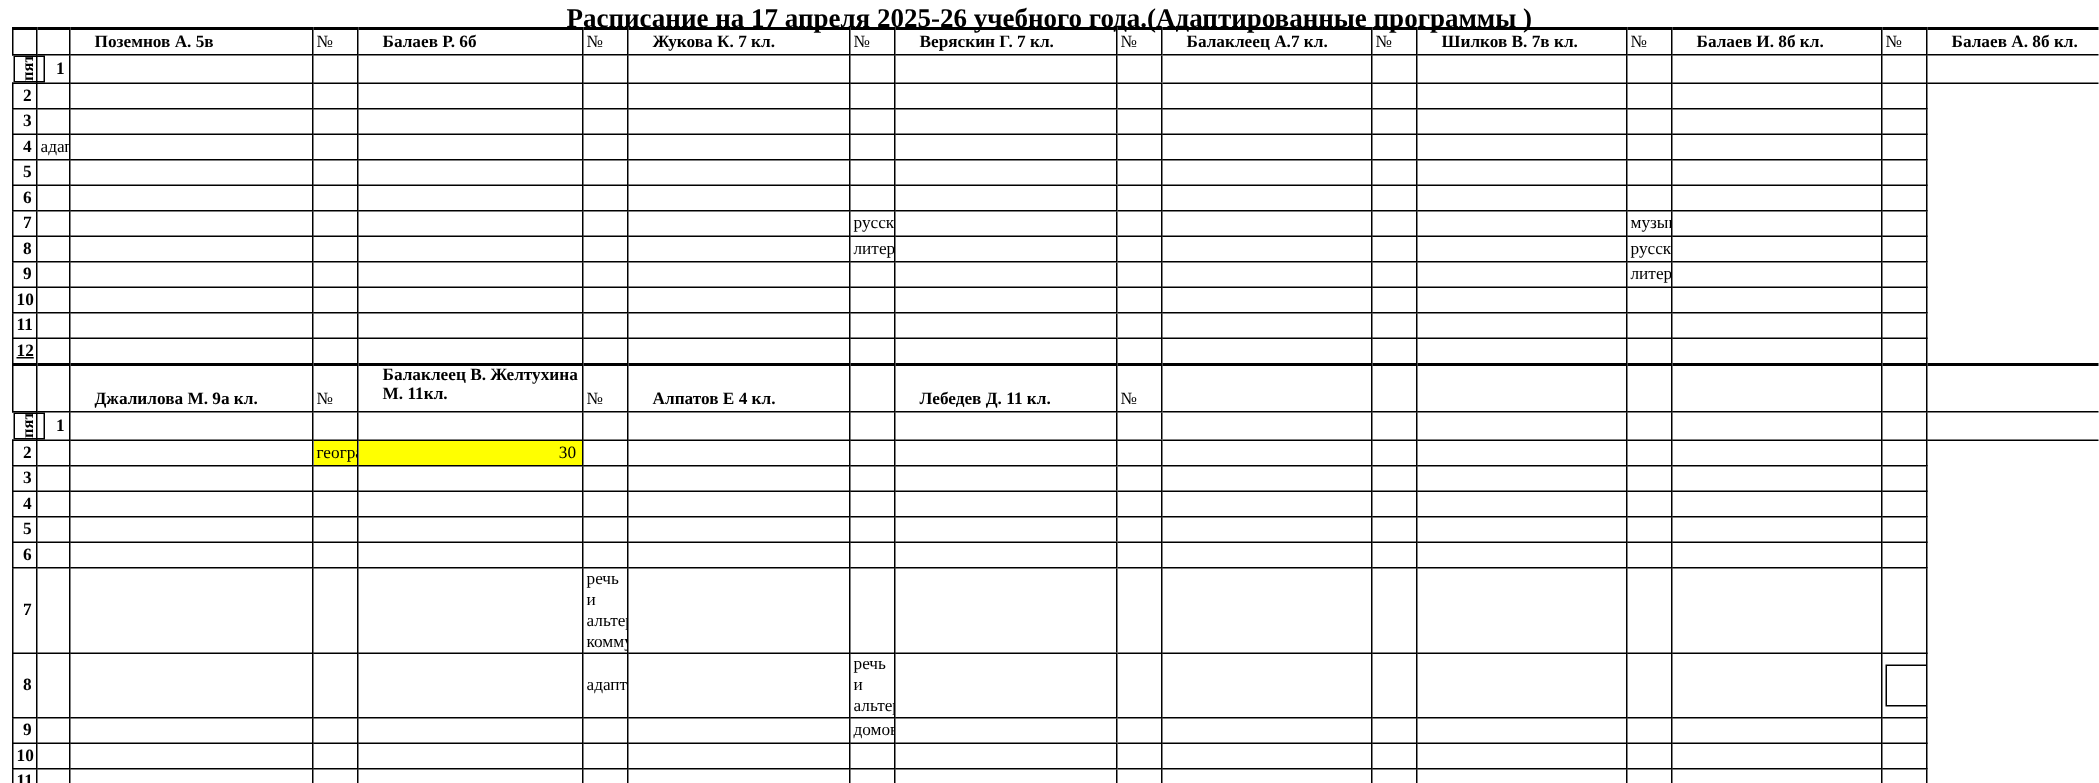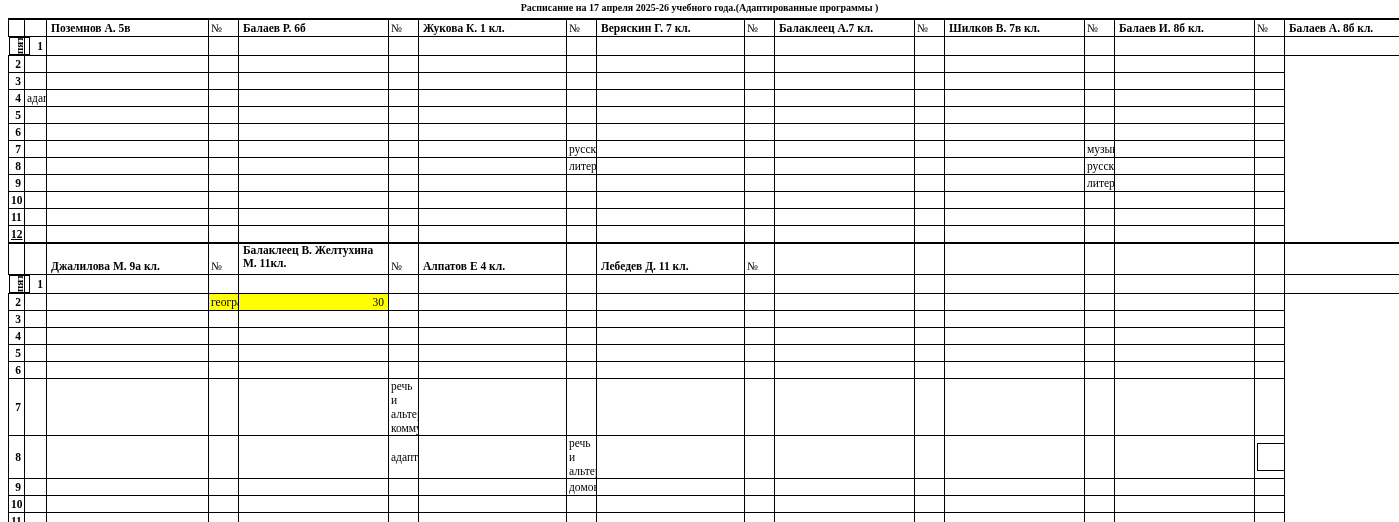--- a/index.html
+++ b/index.html
@@ -5,21 +5,21 @@
   html,body{margin:0;padding:0;background:#ffffff;}
   body{
     width:1399px;height:522px;
     font-family:"Liberation Serif", serif;
     font-size:11.5px;color:#000;
     overflow:hidden;
   }
   .page{position:relative;width:1399px;height:522px;}
   .title{
     position:absolute;top:2px;left:0;width:1399px;
-    text-align:center;font-weight:bold;font-size:10px;
+    text-align:center;font-weight:bold;font-size:18px;
     font-family:"Liberation Serif", serif;
   }
   table{
     position:absolute;top:18px;left:8px;
     border-collapse:collapse;
     table-layout:fixed;
     width:1383px;
   }
   td{
     border:1px solid #000;
@@ -45,21 +45,21 @@
     font-weight:bold;
     font-size:11px;
     vertical-align:middle;
   }
   .dayrot{
     writing-mode:vertical-rl;
     transform:rotate(180deg);
     display:inline-block;
     letter-spacing:0px;
   }
-  .teacher{font-weight:bold;padding-left:4px;}
+  .teacher{font-weight:bold;padding-left:16px;}
   .teacher-wrap{white-space:normal;line-height:13px;}
   .hl{background:#ffff00;}
   .num-right{text-align:right;padding-right:4px;}
   .dashed-right{border-right:1px dashed #000 !important;}
   .thick-top{border-top:2px solid #000 !important;}
   .thick-bottom{border-bottom:2px solid #000 !important;text-decoration:underline;}
   .cellwrap{white-space:normal;line-height:14px;}
   .emptybox{
     display:block;width:148px;height:26px;border:1px solid #000;margin:1px auto;
   }
@@ -94,21 +94,21 @@
     </colgroup>
     <tbody>
 
       <tr>
         <td class="thick-top"></td>
         <td class="thick-top"></td>
         <td class="teacher thick-top">Поземнов А. 5в</td>
         <td class="thick-top">№</td>
         <td class="teacher thick-top">Балаев Р. 6б</td>
         <td class="thick-top">№</td>
-        <td class="teacher thick-top">Жукова К.  1 кл.</td>
+        <td class="teacher thick-top">Жукова К.  7 кл.</td>
         <td class="thick-top">№</td>
         <td class="teacher thick-top">Веряскин Г. 7 кл.</td>
         <td class="thick-top dashed-right">№</td>
         <td class="teacher thick-top">Балаклеец А.7 кл.</td>
         <td class="thick-top">№</td>
         <td class="teacher thick-top">Шилков В. 7в кл.</td>
         <td class="thick-top">№</td>
         <td class="teacher thick-top">Балаев И. 8б кл.</td>
         <td class="thick-top">№</td>
         <td class="teacher thick-top">Балаев А. 8б кл.</td>

